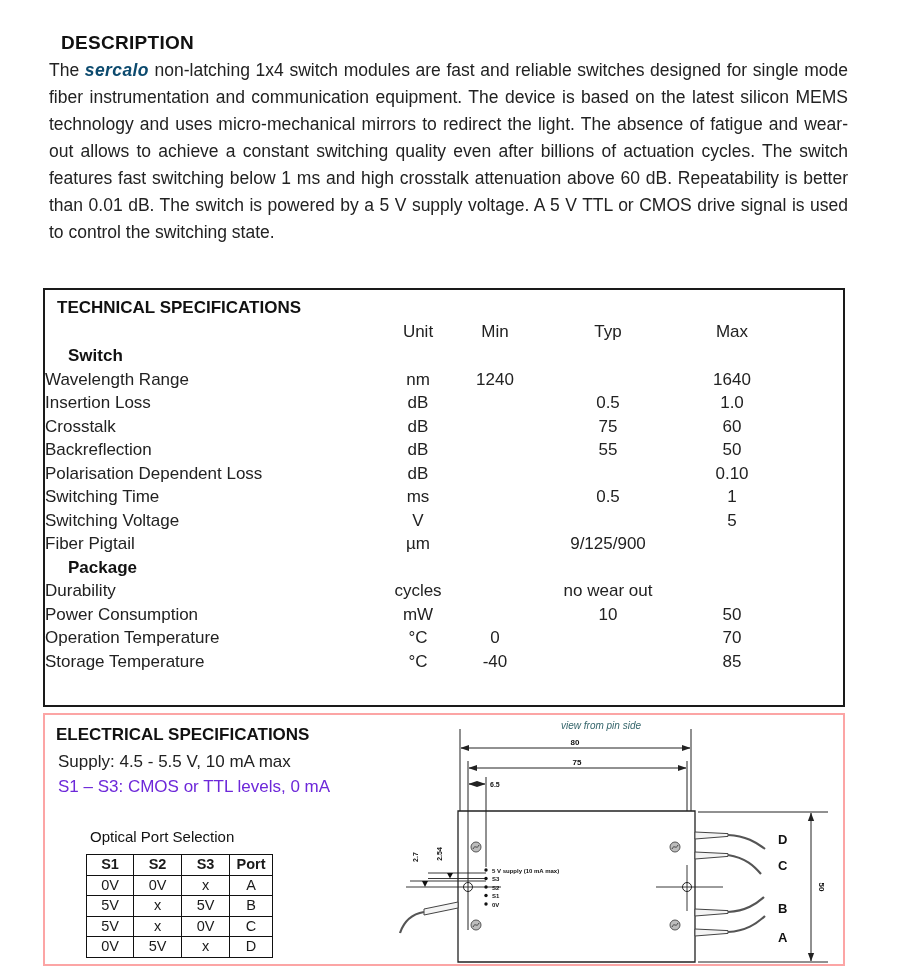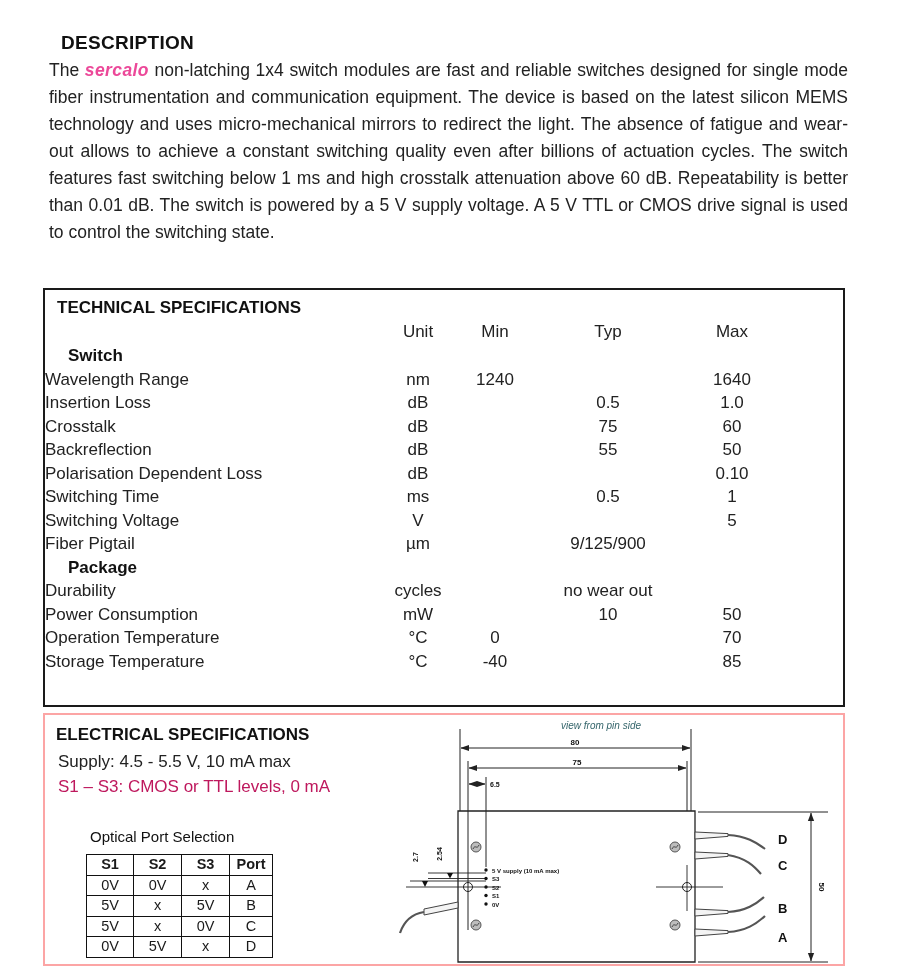--- a/index.html
+++ b/index.html
@@ -8,21 +8,21 @@
     font-family:"Liberation Sans", sans-serif; color:#1c1c1c; overflow:hidden;
   }
   .desc-heading {
     position:absolute; left:49px; top:20px; margin:12px;
     font-size:19px; font-weight:bold; letter-spacing:0.3px; color:#111;
   }
   .desc-body {
     position:absolute; left:49px; top:57px; width:799px; margin:0;
     font-size:17.5px; line-height:27px; text-align:justify; color:#222;
   }
-  .logo { color:#ec4899; font-weight:bold; font-style:italic; letter-spacing:0.4px; }
+  .logo { color:#0c4a6e; font-weight:bold; font-style:italic; letter-spacing:0.4px; }
 
   .spec-box {
     position:absolute; left:43px; top:288px; width:802px; height:419px;
     border:2px solid #1a1a1a; box-sizing:border-box; background:#fff;
   }
   .spec-box .box-title { position:absolute; left:12px; top:8px; font-size:17px; font-weight:bold; color:#111; }
   table.specs {
     position:absolute; left:0; top:30px; width:798px;
     border-collapse:collapse; table-layout:fixed; font-size:17px; color:#222;
   }
@@ -31,21 +31,21 @@
   table.specs td.c { text-align:center; }
   table.specs td.param.item  { }
   table.specs td.param.group { padding-left:23px; font-weight:bold; color:#111; }
 
   .elec-box {
     position:absolute; left:43px; top:713px; width:802px; height:253px;
     border:2px solid #fca5a5; box-sizing:border-box; background:#fff;
   }
   .elec-box .box-title { position:absolute; left:11px; top:10px; font-size:17px; font-weight:bold; color:#111; }
   .elec-line1 { position:absolute; left:13px; top:37px; font-size:17px; color:#222; }
-  .elec-line2 { position:absolute; left:13px; top:62px; font-size:17px; color:#be185d; }
+  .elec-line2 { position:absolute; left:13px; top:62px; font-size:17px; color:#6d28d9; }
   .port-title { position:absolute; left:45px; top:113px; font-size:15px; font-weight:normal; color:#111; }
   table.ports {
     position:absolute; left:41px; top:139px; border-collapse:collapse;
     table-layout:fixed; font-size:14.5px; color:#1a1a1a;
   }
   table.ports th, table.ports td {
     border:1.5px solid #111; text-align:center; padding:0; height:19.5px; line-height:19.5px;
   }
   table.ports th { font-weight:bold; }
   svg.drawing { position:absolute; left:353px; top:0px; }

